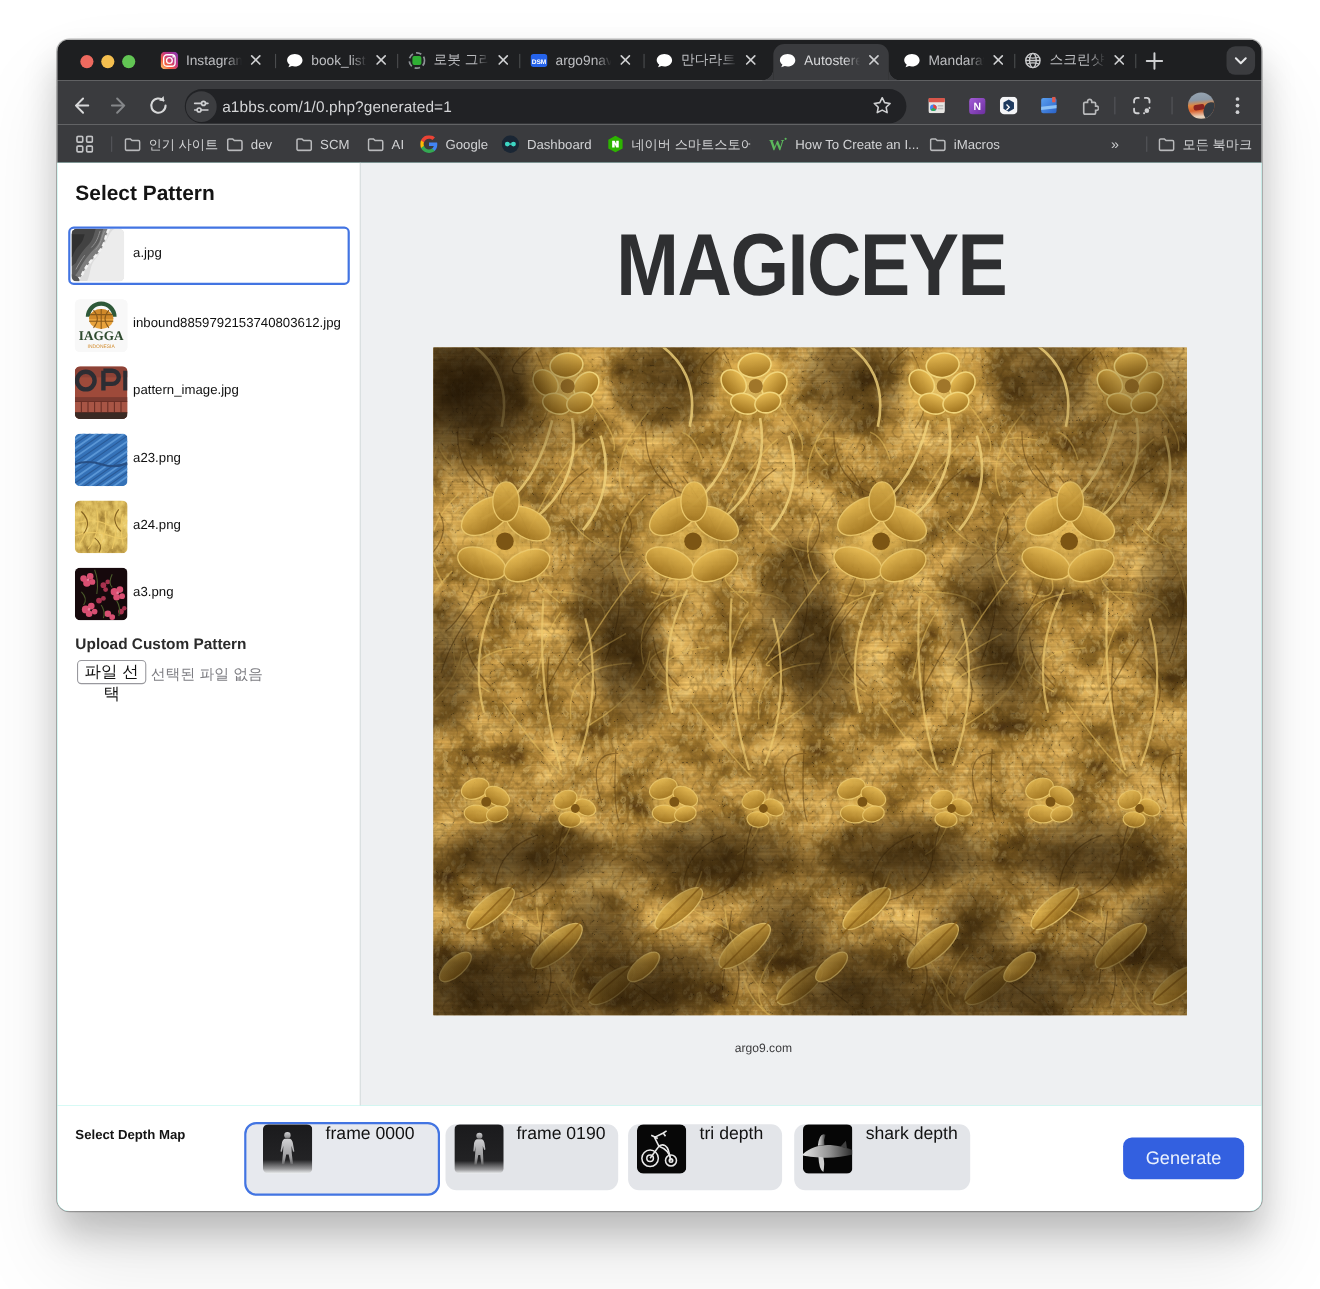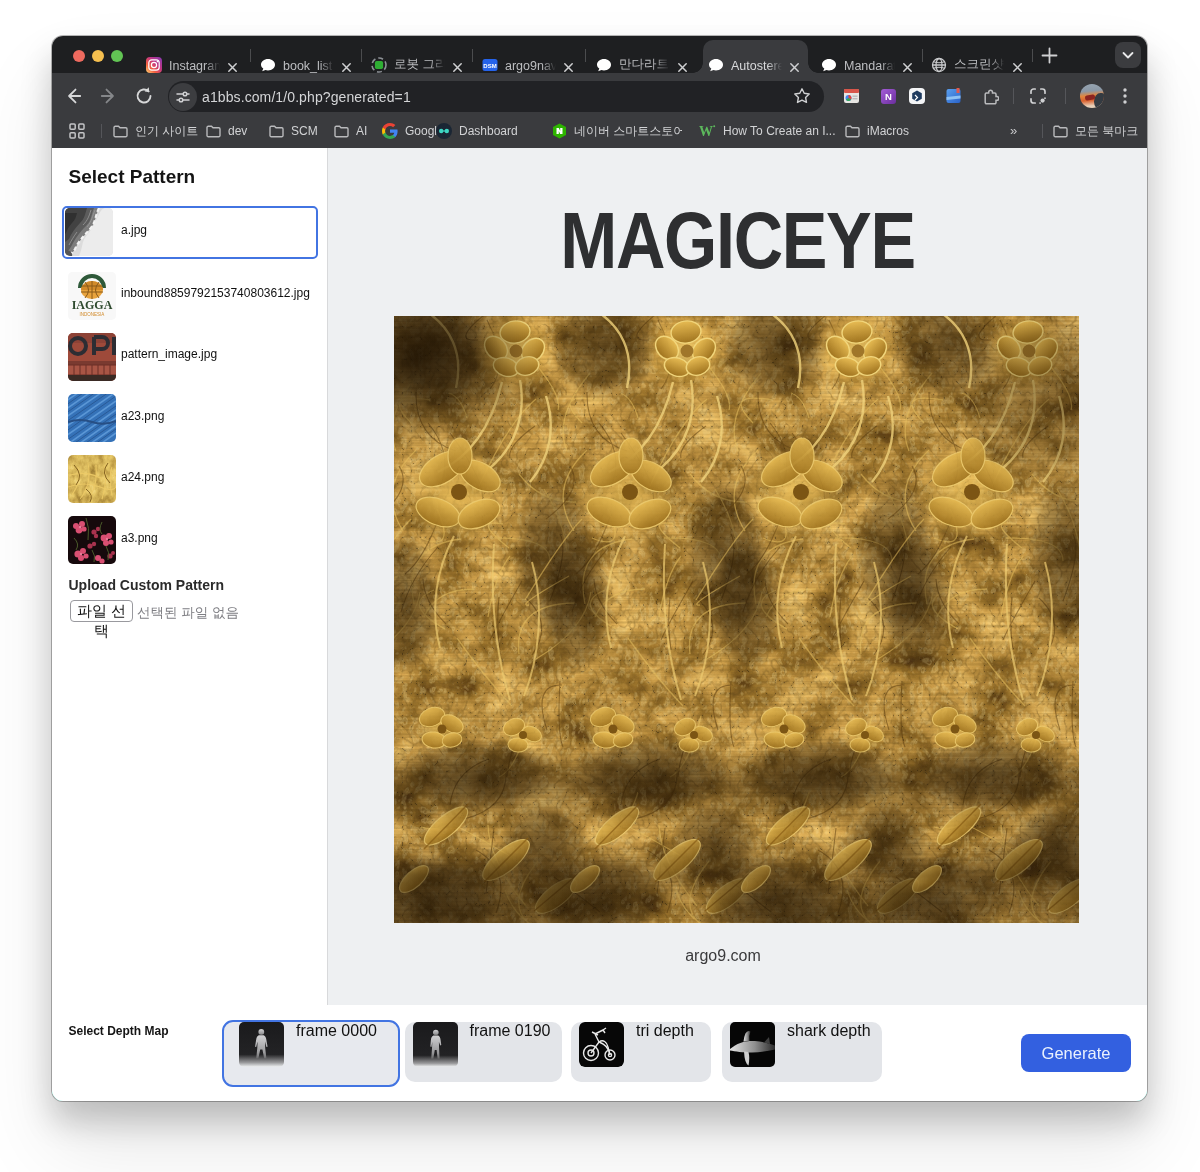--- a/index.html
+++ b/index.html
@@ -5,21 +5,21 @@
 html,body{margin:0;padding:0;background:#fff;}
 body{width:1200px;height:1172px;position:relative;overflow:hidden;font-family:"Liberation Sans",sans-serif;}
 .win{position:absolute;left:52px;top:36px;width:1095px;height:1065px;border-radius:11px;background:#fff;
   box-shadow:0 0 0 1px rgba(0,0,0,0.28), 0 20px 32px rgba(0,0,0,0.20), 0 45px 80px rgba(0,0,0,0.10);
   overflow:hidden;}
 .tabstrip{position:absolute;left:0;top:0;width:100%;height:37px;background:#1e1f21;}
 .toolbar{position:absolute;left:0;top:37px;width:100%;height:40px;background:#3a3b3e;}
 .bookbar{position:absolute;left:0;top:77px;width:100%;height:35px;background:#3a3b3e;}
 .content{position:absolute;left:0;top:112px;width:100%;height:953px;background:#5eead4;}
 .tl{position:absolute;top:13.5px;width:12px;height:12px;border-radius:50%;}
-.tab{position:absolute;top:0;height:37px;display:flex;align-items:flex-end;}
+.tab{position:absolute;top:0;height:37px;display:flex;align-items:center;}
 .tabtxt{color:#bdbec1;font-size:12.5px;white-space:nowrap;overflow:hidden;width:52px;
   -webkit-mask-image:linear-gradient(90deg,#000 70%,transparent 98%);}
 .tabx2{margin-left:6px;flex:0 0 11px;}
 .tabsep{position:absolute;top:13px;width:1px;height:13px;background:#4b4c4e;}
 .fav{width:16px;height:16px;flex:0 0 16px;margin-right:7px;}
 .activetab{position:absolute;left:651px;top:4px;width:105px;height:33px;background:#3a3b3e;
   border-radius:10px 10px 0 0;}
 .activetab:before{content:"";position:absolute;left:-10px;bottom:0;width:10px;height:10px;
   background:radial-gradient(circle at 0 0, transparent 9.5px, #3a3b3e 10px);}
 .activetab:after{content:"";position:absolute;right:-10px;bottom:0;width:10px;height:10px;
@@ -38,21 +38,21 @@
 .selbox{position:absolute;left:10px;top:58px;width:252px;height:49px;border:2px solid #4274e2;border-radius:5px;background:#fff;}
 .thumb{position:absolute;width:48px;height:48px;border-radius:5px;overflow:hidden;}
 .plabel{position:absolute;font-size:12px;color:#101010;white-space:nowrap;}
 .uph{position:absolute;left:16.5px;top:429px;font-size:14px;font-weight:bold;color:#2b2b2b;}
 .filebtn{position:absolute;left:18px;top:452px;width:61px;height:20px;border:1px solid #99999e;border-radius:4px;background:#fff;
   font-size:15px;color:#111;text-align:center;line-height:20px;}
 .filetxt{position:absolute;left:85px;top:456px;font-size:13.5px;color:#7e7e83;}
 .bigtitle{position:absolute;left:0;top:53px;width:819px;text-align:center;font-size:80px;font-weight:bold;
   color:#2e2f31;letter-spacing:-1.5px;line-height:1;transform:scaleX(0.855);}
 .stereo{position:absolute;left:66px;top:168px;width:685px;height:607px;}
-.caption{position:absolute;left:0;top:799px;width:732px;text-align:center;font-size:16px;color:#3a3a3c;padding-left:29px;}
+.caption{position:absolute;left:0;top:799px;width:732px;text-align:center;font-size:11px;color:#3a3a3c;}
 .dmh{position:absolute;left:16.5px;top:19px;font-size:12px;font-weight:bold;color:#141414;}
 .dbtn{position:absolute;top:17px;height:60px;background:#e3e5e9;border-radius:10px;display:flex;align-items:flex-start;box-sizing:border-box;}
 .dbtn .dthumb{width:45px;height:45px;border-radius:5px;margin-left:8px;overflow:hidden;flex:0 0 45px;}
 .dbtn .dlabel{font-size:16px;color:#111;margin-left:12px;margin-right:14px;white-space:nowrap;}
 .dsel{top:15px;height:67px;border:2px solid #4274e2;background:#e7e9ee;border-radius:11px;}
 .genbtn{position:absolute;left:969px;top:29px;width:110px;height:38px;background:#3360e0;border-radius:8px;
   color:#eaf1fd;font-size:16.5px;text-align:center;line-height:38px;}
 </style>
 </head>
 <body>
@@ -277,21 +277,21 @@
         </svg>SCM</div>
     <div class="bmitem" style="left:282px;"><svg width="15" height="13" viewBox="0 0 15 13">
           <path d="M1,2.5 A1.2,1.2 0 0,1 2.2,1.3 L5.5,1.3 L7,2.8 L12.8,2.8 A1.2,1.2 0 0,1 14,4 L14,10.5 A1.2,1.2 0 0,1 12.8,11.7 L2.2,11.7 A1.2,1.2 0 0,1 1,10.5 Z" fill="none" stroke="#b9babc" stroke-width="1.4"></path>
         </svg>AI</div>
     <div class="bmitem" style="left:330px;"><svg width="16" height="16" viewBox="0 0 16 16">
       <path d="M15.6,8.2 C15.6,7.6 15.5,7.1 15.4,6.6 L8,6.6 L8,9.7 L12.3,9.7 C12.1,10.7 11.5,11.6 10.6,12.2 L10.6,14.2 L13.2,14.2 C14.7,12.8 15.6,10.7 15.6,8.2 Z" fill="#4285f4"></path>
       <path d="M8,16 C10.2,16 12,15.3 13.3,14.1 L10.7,12.1 C10,12.6 9.1,12.9 8,12.9 C5.9,12.9 4.1,11.5 3.4,9.5 L0.7,9.5 L0.7,11.6 C2,14.2 4.8,16 8,16 Z" fill="#34a853"></path>
       <path d="M3.4,9.5 C3.2,9 3.1,8.5 3.1,8 C3.1,7.5 3.2,7 3.4,6.5 L3.4,4.4 L0.7,4.4 C0.2,5.5 0,6.7 0,8 C0,9.3 0.2,10.5 0.7,11.6 Z" fill="#fbbc05"></path>
       <path d="M8,3.1 C9.2,3.1 10.3,3.5 11.1,4.3 L13.4,2 C12,0.8 10.2,0 8,0 C4.8,0 2,1.8 0.7,4.4 L3.4,6.5 C4.1,4.5 5.9,3.1 8,3.1 Z" fill="#ea4335"></path>
         </svg>Google</div>
-    <div class="bmitem" style="left:384px;align-items:center;"><svg width="16" height="16" viewBox="0 0 16 16">
+    <div class="bmitem" style="left:404px;align-items:center;"><svg width="16" height="16" viewBox="0 0 16 16">
       <circle cx="8" cy="8" r="8" fill="#1a2634"></circle>
       <path d="M3,8 a2.2,2.2 0 1,0 4.4,0 a2.2,2.2 0 1,0 -4.4,0 M8.6,8 a2.2,2.2 0 1,0 4.4,0 a2.2,2.2 0 1,0 -4.4,0" fill="#3dd6c3"></path>
       <rect x="6.8" y="7.4" width="2.4" height="1.2" fill="#3dd6c3"></rect>
         </svg>Dashboard</div>
     <div class="bmitem" style="left:500px;">
         <svg width="15" height="16" viewBox="0 0 15 16">
       <path d="M7.5,0.5 L14,4 L14,12 L7.5,15.5 L1,12 L1,4 Z" fill="#2db400"></path>
       <path d="M4.5,5 L6.8,5 L8.2,8 L8.2,5 L10.5,5 L10.5,11 L8.2,11 L6.8,8 L6.8,11 L4.5,11 Z" fill="#fff"></path>
         </svg>
         <span style="display:inline-block;max-width:108px;overflow:hidden;white-space:nowrap;">네이버 스마트스토어…</span>

